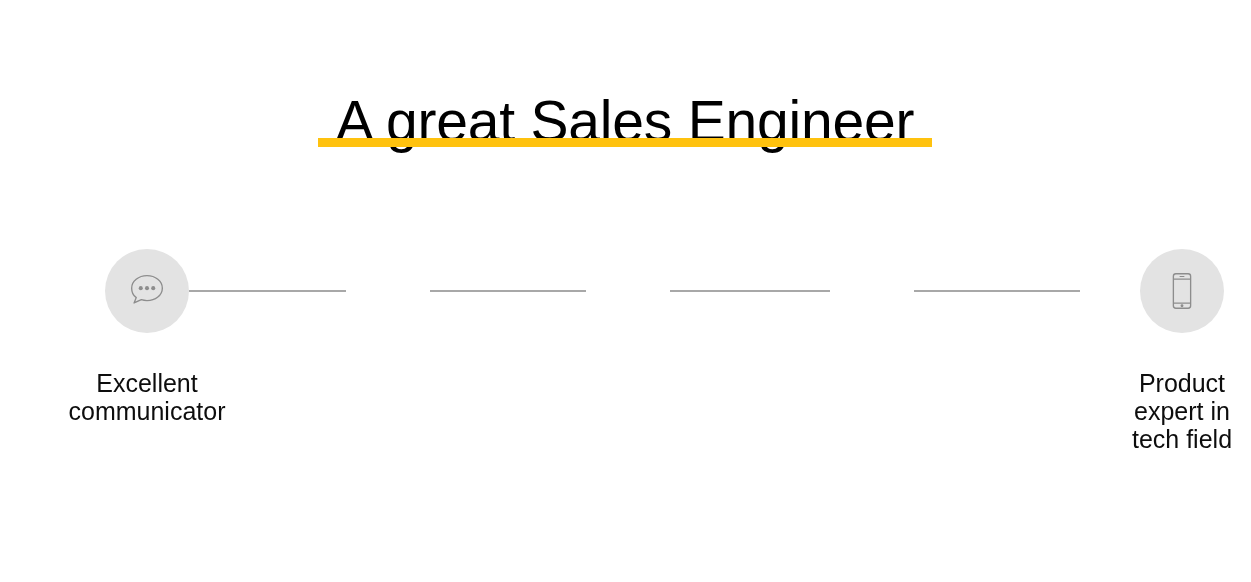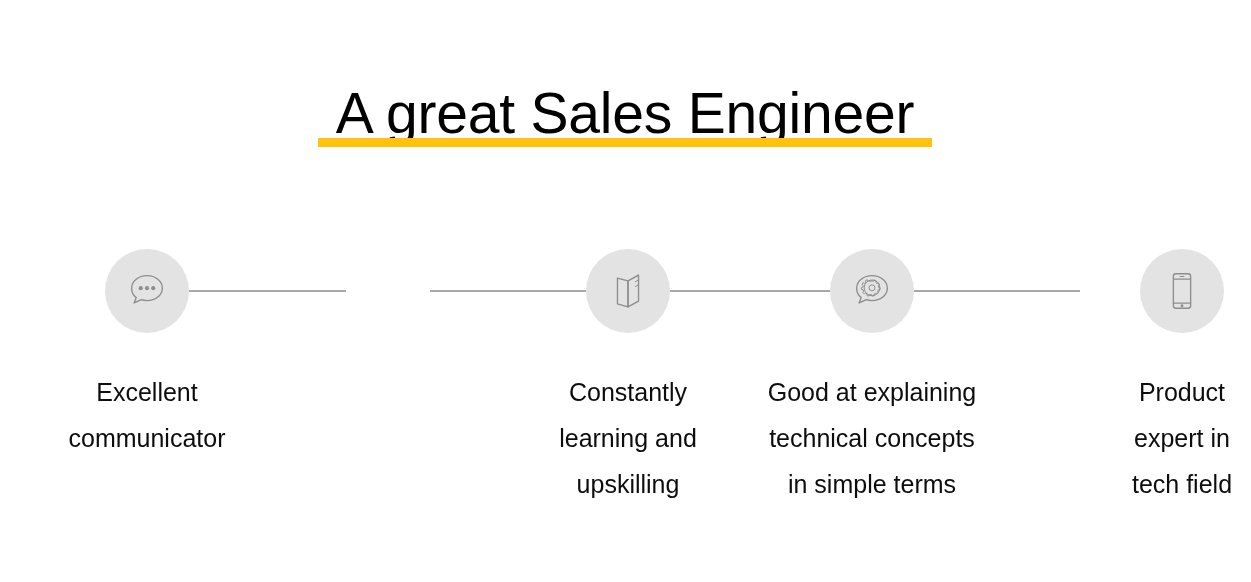--- a/index.html
+++ b/index.html
@@ -25,21 +25,21 @@
   }
   #page-title {
     font-family: "Liberation Sans", sans-serif;
     font-size: 57px;
     font-weight: 400;
     line-height: 62px;
     color: #000000;
     letter-spacing: -0.2px;
     white-space: nowrap;
     text-align: center;
-    margin: 4px;
+    margin: 12px;
   }
   #title-underline {
     position: absolute;
     left: 0px;
     top: 60px;
     width: 614px;
     height: 9px;
     background: #FFC20E;
   }
 
@@ -82,21 +82,21 @@
     width: 100%;
     height: 100%;
   }
   .step-label {
     position: absolute;
     top: 120px;
     left: 50%;
     transform: translateX(-50%);
     font-family: "Liberation Sans", sans-serif;
     font-size: 25px;
-    line-height: 46px;
+    line-height: 28px;
     font-weight: 400;
     color: #0d0d0d;
     text-align: center;
     white-space: pre-line;
   }
 </style>
 </head>
 <body>
 
 <div id="title-block">
@@ -120,50 +120,21 @@
           <circle cx="24" cy="21" r="2.1" fill="#8d8d8d" stroke="none"></circle>
           <circle cx="30.5" cy="21" r="2.1" fill="#8d8d8d" stroke="none"></circle>
         </svg>
       </span>
     </div>
     <div class="step-label" style="width:230px;">Excellent
 communicator</div>
   </div>
 
 
-  <div class="step" style="left:586px;">
-    <div class="step-circle">
-      <span class="step-icon">
-        <svg viewBox="0 0 48 48" fill="none" stroke="#8d8d8d" stroke-width="1.4">
-          <path d="M24 13.5 13 10.5v27L24 40.5z" stroke-linejoin="round"></path>
-          <path d="M24 13.5 35 7.5v27L24 40.5z" stroke-linejoin="round"></path>
-          <path d="M35 7.5 31.7 9.3M35 12.5 31.7 14.3M35 17.5 31.7 19.3" stroke-linecap="round" stroke-width="1"></path>
-        </svg>
-      </span>
-    </div>
-    <div class="step-label" style="width:230px;">Constantly
-learning and
-upskilling</div>
-  </div>
 
-  <div class="step" style="left:830px;">
-    <div class="step-circle">
-      <span class="step-icon">
-        <svg viewBox="0 0 48 48" fill="none" stroke="#8d8d8d" stroke-width="1.4">
-          <path d="M24 8c8.8 0 16 5.8 16 13s-7.2 13-16 13c-2.1 0-4.1-.3-5.9-.9l-7.6 3.4 2.3-5.6C9.3 28.4 8 24.9 8 21c0-7.2 7.2-13 16-13z" stroke-linejoin="round" stroke-linecap="round"></path>
-          <circle cx="24" cy="20.7" r="8.2" stroke-width="1"></circle>
-          <path d="M24 13.6l1.5.3.8-1.6 1.9 1-.3 1.7 1.3 1.2 1.6-.7 1 1.9-1.3 1.1.3 1.6 1.7.5-.2 2.1-1.8.2-.7 1.5 1 1.4-1.6 1.4-1.5-.9-1.4.8-.1 1.8-2.1.4-.8-1.6h-1.6l-.9 1.6-2-.5v-1.8l-1.4-.8-1.5.9-1.5-1.5 1-1.4-.6-1.5-1.8-.2-.1-2.1 1.7-.5.3-1.6-1.3-1.2 1-1.8 1.7.7 1.2-1.1-.3-1.8 1.9-.9.9 1.5z" stroke-width="1" stroke-linejoin="round"></path>
-          <circle cx="24" cy="20.7" r="3.1" stroke-width="1"></circle>
-        </svg>
-      </span>
-    </div>
-    <div class="step-label" style="width:270px;">Good at explaining
-technical concepts
-in simple terms</div>
-  </div>
 
   <div class="step" style="left:1140px;">
     <div class="step-circle">
       <span class="step-icon">
         <svg viewBox="0 0 48 48" fill="none" stroke="#8d8d8d" stroke-width="1.4">
           <rect x="15" y="6" width="18" height="36" rx="2.6"></rect>
           <path d="M15 11.6h18M15 36.6h18"></path>
           <rect x="21.4" y="8.3" width="5.2" height="1.2" rx="0.6" fill="#8d8d8d" stroke="none"></rect>
           <circle cx="24" cy="39.4" r="1.5" fill="#8d8d8d" stroke="none"></circle>
         </svg>

